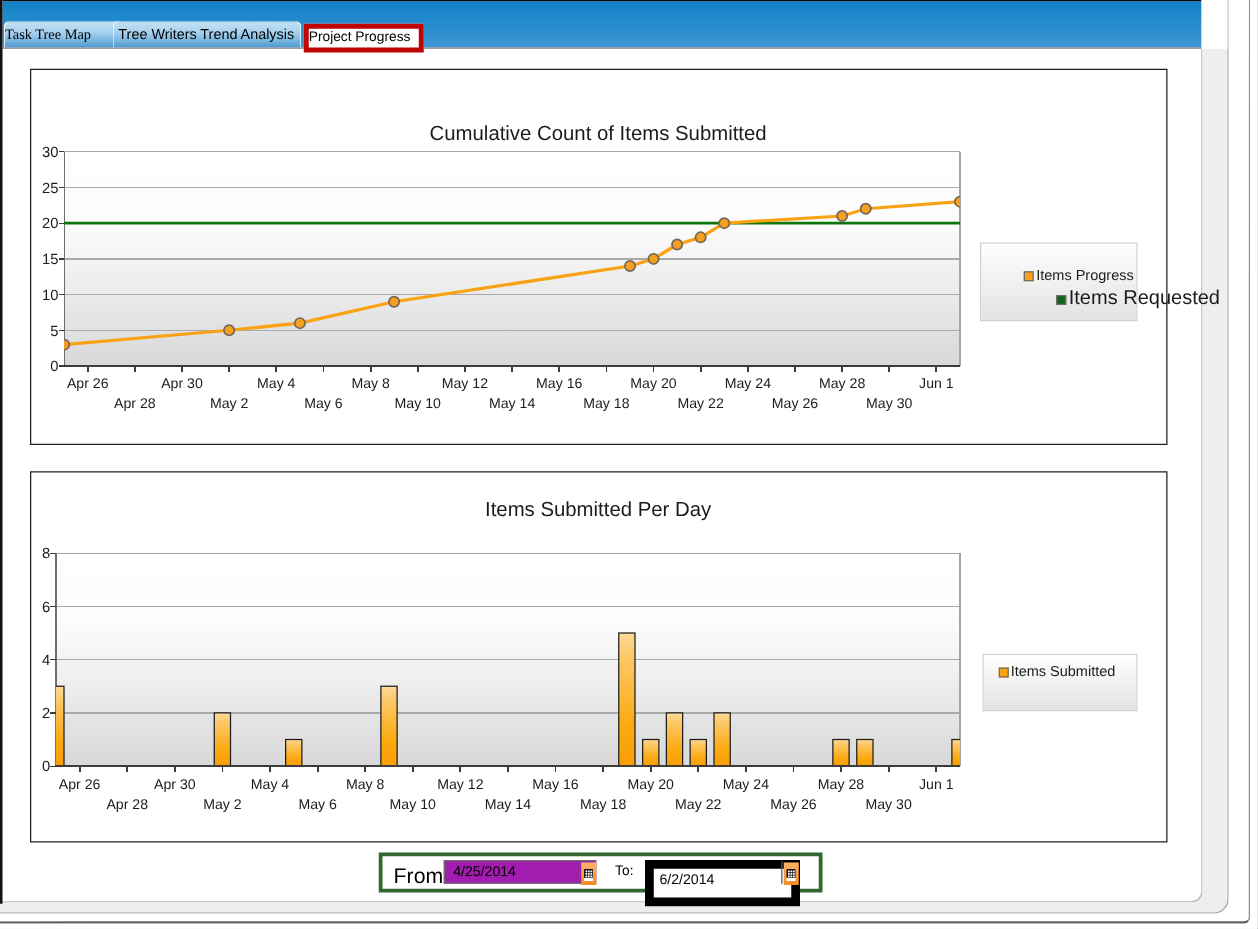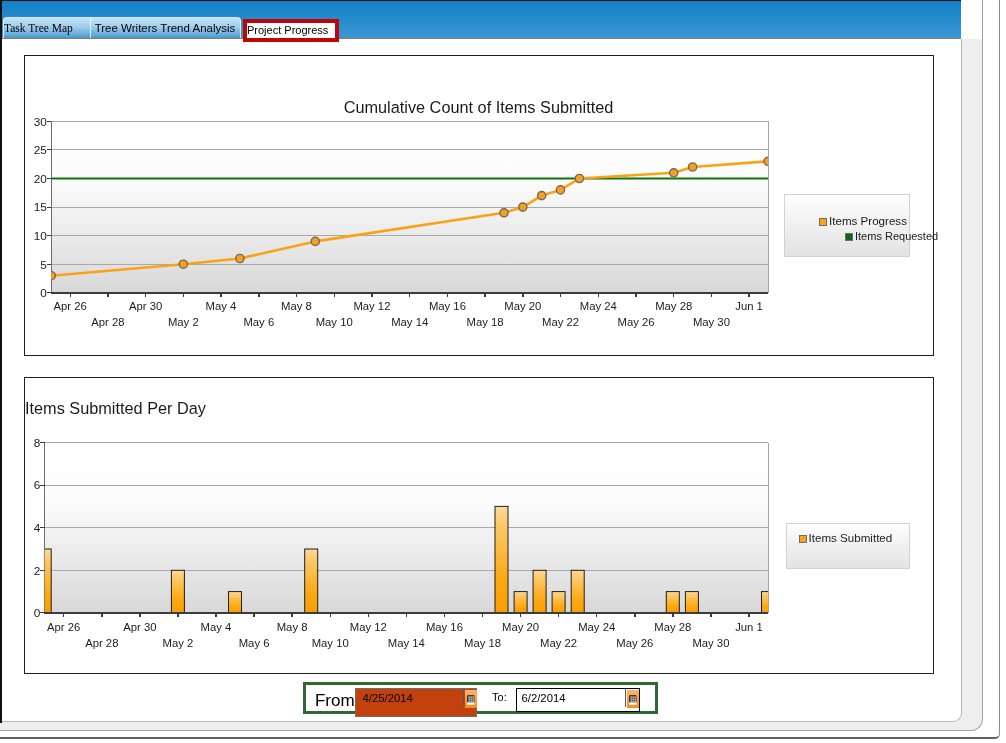--- a/index.html
+++ b/index.html
@@ -111,25 +111,25 @@
 <circle cx="554.4" cy="122.5" r="4.1" fill="#f7a01f" stroke="#75685a" stroke-width="1.4"></circle>
 <circle cx="648.7" cy="116.8" r="4.1" fill="#f7a01f" stroke="#75685a" stroke-width="1.4"></circle>
 <circle cx="667.6" cy="111" r="4.1" fill="#f7a01f" stroke="#75685a" stroke-width="1.4"></circle>
 <circle cx="743" cy="105.3" r="4.1" fill="#f7a01f" stroke="#75685a" stroke-width="1.4"></circle>
 </g>
   </svg>
 </div>
 
 <div class="abs" style="left:784px;top:193.5px;width:126px;height:63px;background:linear-gradient(180deg,#fefefe,#e3e3e3);border:1px solid #d2d2d2;padding:19px 0 0 12px;">
   <div style="height:16px;font-size:11.6px;color:#1b1b1b;white-space:nowrap;margin-left:22px;"><span style="display:inline-block;width:8px;height:8px;background:#ffa114;border:1px solid #6d6d6d;margin-right:2px;vertical-align:-1px;"></span>Items Progress</div>
-  <div style="height:16px;font-size:11px;color:#1b1b1b;white-space:nowrap;padding-left:48px;"><span style="display:inline-block;width:8px;height:8px;background:#15621c;border:1px solid #6d6d6d;margin-right:2px;vertical-align:-1px;"></span>Items Requested</div>
+  <div style="height:16px;font-size:16px;color:#1b1b1b;white-space:nowrap;padding-left:48px;"><span style="display:inline-block;width:8px;height:8px;background:#15621c;border:1px solid #6d6d6d;margin-right:2px;vertical-align:-1px;"></span>Items Requested</div>
 </div>
 
 <div class="abs" style="left:24px;top:377px;width:910px;height:297px;border:1.5px solid #1f1f1f;background:#fff;">
-  <div class="abs" style="left:0;top:21px;width:907px;font-size:16.3px;color:#1b1b1b;">Items Submitted Per Day</div>
+  <div class="abs" style="left:0;top:21px;width:907px;text-align:center;font-size:16.3px;color:#1b1b1b;">Items Submitted Per Day</div>
   <svg class="abs" style="left:0;top:0;" width="907" height="294" viewBox="0 0 907 294" font-family="Liberation Sans,sans-serif">
 <defs>
           <linearGradient id="pg2" x1="0" y1="0" x2="0" y2="1">
             <stop offset="0" stop-color="#ffffff"></stop>
             <stop offset="0.33" stop-color="#fcfcfc"></stop>
             <stop offset="0.62" stop-color="#ededed"></stop>
             <stop offset="1" stop-color="#d8d8d8"></stop>
           </linearGradient>
           <linearGradient id="bg2" x1="0" y1="0" x2="0" y2="1">
             <stop offset="0" stop-color="#fed998"></stop>
@@ -213,41 +213,41 @@
 <text x="685.9" y="268.9" text-anchor="middle" font-size="11.3" fill="#1c1c1c">May 30</text>
   </svg>
 </div>
 
 <div class="abs" style="left:785.5px;top:523px;width:124px;height:46px;background:linear-gradient(180deg,#fefefe,#e3e3e3);border:1px solid #d2d2d2;padding:7px 0 0 12px;">
   <div style="height:16px;font-size:11.6px;color:#1b1b1b;white-space:nowrap;"><span style="display:inline-block;width:8px;height:8px;background:#ffa114;border:1px solid #6d6d6d;margin-right:2px;vertical-align:-1px;"></span>Items Submitted</div>
 </div>
 
 <div class="abs" style="left:303px;top:681.5px;width:355px;height:32.5px;border:3px solid #316831;background:#fff;"></div>
 <div class="abs" style="left:314.9px;top:691px;font-size:17px;color:#000;">From:</div>
-<div class="abs" style="left:354.5px;top:688px;width:122.8px;height:29px;border:1px solid #6e6e6e;background:#c2410c;font-size:11.3px;color:#000;line-height:18.5px;padding-left:7px;">4/25/2014</div>
+<div class="abs" style="left:354.5px;top:688px;width:122.8px;height:19px;border:1px solid #6e6e6e;background:#a21caf;font-size:11.3px;color:#000;line-height:18.5px;padding-left:7px;">4/25/2014</div>
 <div class="abs" style="left:463.3px;top:689px;width:1px;height:18px;background:#5a5a5a;"></div>
 <div class="abs" style="left:465px;top:690px;width:11.5px;height:17.5px;background:linear-gradient(180deg,#fdb469,#f58b1f);">
   <svg width="11.5" height="17.5" viewBox="0 0 11.5 17.5" style="display:block;">
     <rect x="2.2" y="12.2" width="7.2" height="2.6" fill="#ffffff"></rect>
     <rect x="2.2" y="5.2" width="7.2" height="7" rx="0.6" fill="#141414"></rect>
     <g fill="#ffffff">
       <rect x="3.4" y="6.4" width="1.4" height="1.4"></rect>
           <rect x="5.4" y="6.4" width="1.4" height="1.4"></rect>
           <rect x="7.4" y="6.4" width="1.4" height="1.4"></rect>
       <rect x="3.4" y="8.4" width="1.4" height="1.4"></rect>
           <rect x="5.4" y="8.4" width="1.4" height="1.4"></rect>
           <rect x="7.4" y="8.4" width="1.4" height="1.4"></rect>
       <rect x="3.4" y="10.4" width="1.4" height="1.4"></rect>
           <rect x="5.4" y="10.4" width="1.4" height="1.4"></rect>
           <rect x="7.4" y="10.4" width="1.4" height="1.4"></rect>
     </g>
   </svg>
 </div>
 <div class="abs" style="left:492.1px;top:691px;font-size:11px;color:#000;">To:</div>
-<div class="abs" style="left:515.5px;top:688px;width:124.2px;height:24px;border:1px solid #000000;background:#fff;font-size:11.3px;color:#000;line-height:18.5px;padding-left:5px;">6/2/2014</div>
+<div class="abs" style="left:515.5px;top:688px;width:124.2px;height:37px;border:7px solid #000000;background:#fff;font-size:11.3px;color:#000;line-height:18.5px;padding-left:5px;">6/2/2014</div>
 <div class="abs" style="left:625.3px;top:689px;width:1px;height:18px;background:#5a5a5a;"></div>
 <div class="abs" style="left:627px;top:690px;width:11.5px;height:17.5px;background:linear-gradient(180deg,#fdb469,#f58b1f);">
   <svg width="11.5" height="17.5" viewBox="0 0 11.5 17.5" style="display:block;">
     <rect x="2.2" y="12.2" width="7.2" height="2.6" fill="#ffffff"></rect>
     <rect x="2.2" y="5.2" width="7.2" height="7" rx="0.6" fill="#141414"></rect>
     <g fill="#ffffff">
       <rect x="3.4" y="6.4" width="1.4" height="1.4"></rect>
           <rect x="5.4" y="6.4" width="1.4" height="1.4"></rect>
           <rect x="7.4" y="6.4" width="1.4" height="1.4"></rect>
       <rect x="3.4" y="8.4" width="1.4" height="1.4"></rect>

